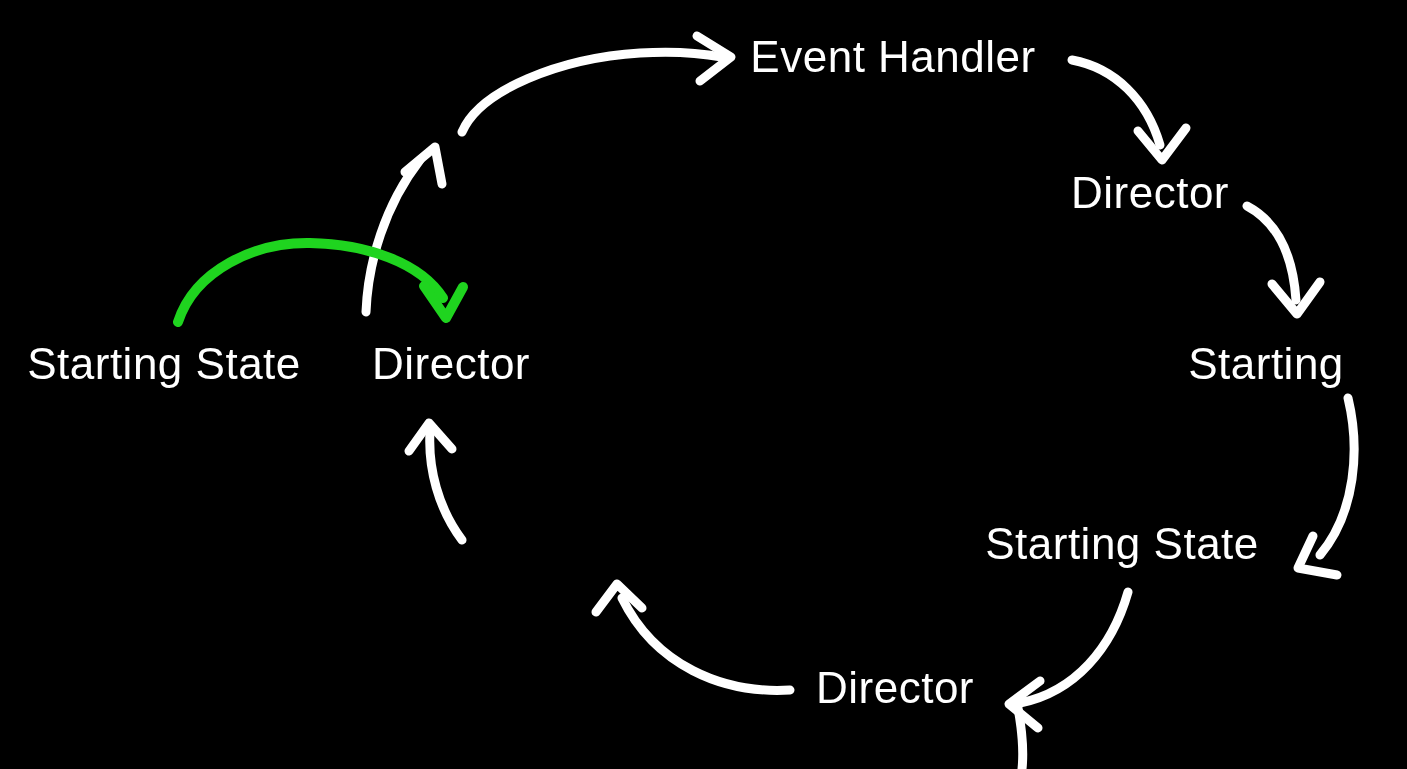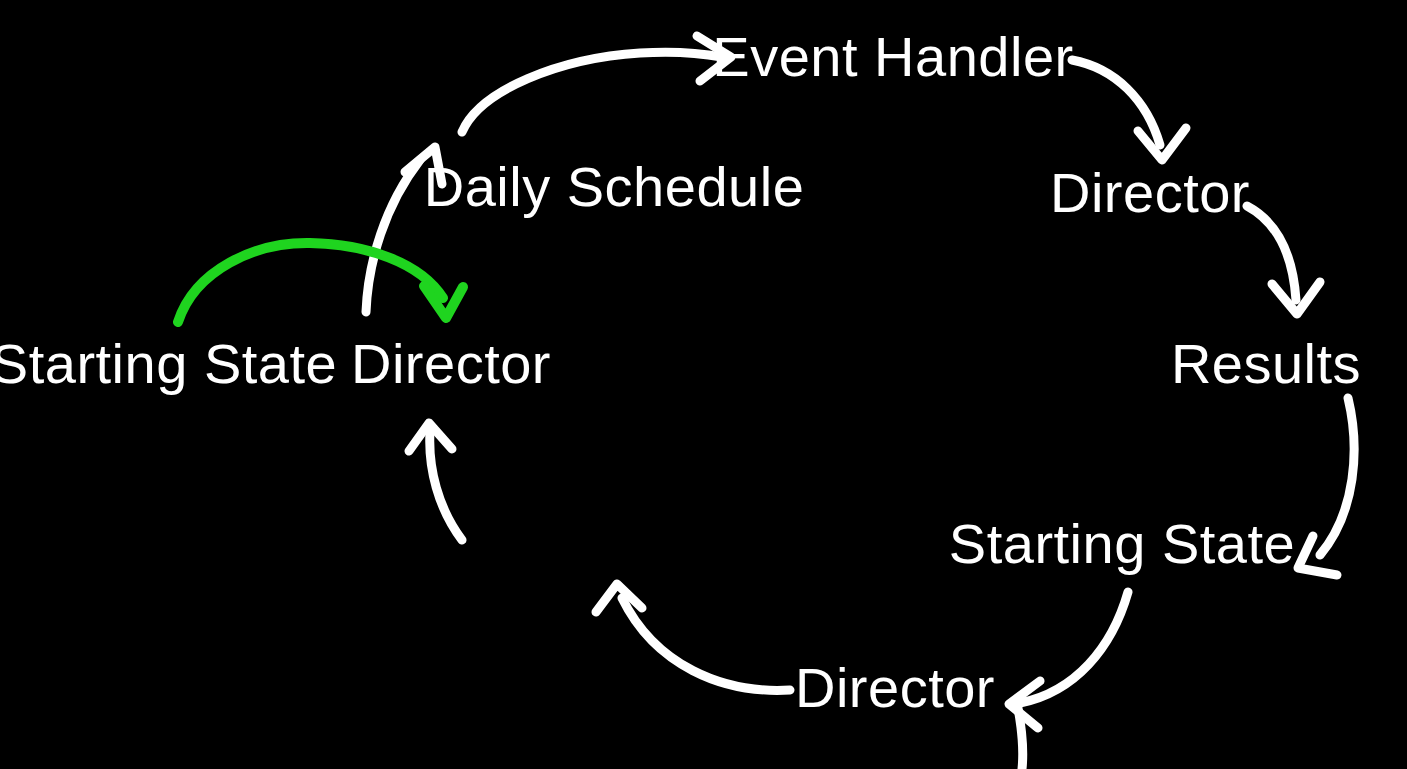--- a/index.html
+++ b/index.html
@@ -19,21 +19,21 @@
     position: absolute;
     left: 0;
     top: 0;
     width: 1407px;
     height: 769px;
   }
   .node-label {
     position: absolute;
     transform: translate(-50%, -50%);
     color: #ffffff;
-    font-size: 56px;
+    font-size: 44px;
     font-weight: 400;
     white-space: nowrap;
     letter-spacing: 0.5px;
     line-height: 1;
     user-select: none;
   }
 </style>
 </head>
 <body>
 
@@ -72,26 +72,25 @@
     <g fill="none" stroke-width="10" stroke-linecap="round" stroke-linejoin="round" stroke="#1fd41f">
       <path d="M 178 322 C 195 270 255 242 310 243 C 365 244 420 262 443 298"></path>
       <path d="M 424 286 L 446 318 L 463 287"></path>
     </g>
   </svg>
 
   <div class="node-label" style="left:164px; top:364px;">Starting State</div>
 
   <div class="node-label" style="left:451px; top:364px;">Director</div>
 
-  <div class="node-label" style="left:614px; top:187px;">Daily Schedule</div>
 
   <div class="node-label" style="left:893px; top:57px;">Event Handler</div>
 
   <div class="node-label" style="left:1150px; top:193px;">Director</div>
 
-  <div class="node-label" style="left:1266px; top:364px;">Results</div>
+  <div class="node-label" style="left:1266px; top:364px;">Starting</div>
 
   <div class="node-label" style="left:1122px; top:544px;">Starting State</div>
 
   <div class="node-label" style="left:895px; top:688px;">Director</div>
 
 
 </div>
 
 </body></html>

